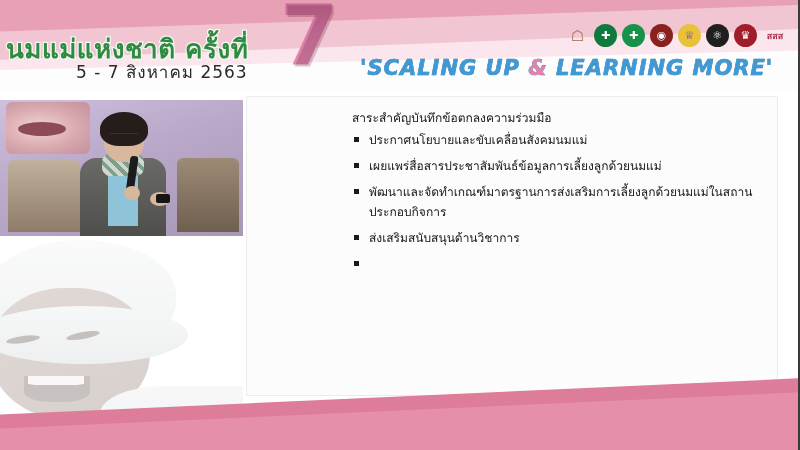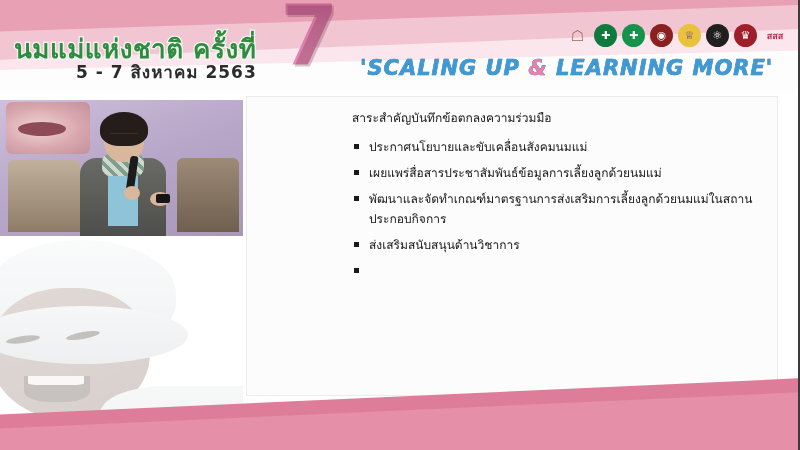--- a/index.html
+++ b/index.html
@@ -63,34 +63,34 @@
     font-size: 26px;
     font-weight: bold;
     letter-spacing: 0.5px;
     color: #2f7fc4;
     -webkit-text-stroke: 2.5px #2e8b3f;
     paint-order: stroke fill;
     white-space: nowrap;
   }
   .th-title-2 {
     position: absolute;
-    left: 14px; top: 28px;
+    left: 6px; top: 28px;
     font-size: 26px;
     font-weight: bold;
     letter-spacing: 0.5px;
     color: #2e8b3f;
     -webkit-text-stroke: 2.5px #f3f7f3;
     paint-order: stroke fill;
     white-space: nowrap;
   }
   .th-date {
     position: absolute;
     left: 76px; top: 58px;
     font-size: 17px;
-    font-weight: bold;
+    font-weight: normal;
     color: #2b2b2b;
     letter-spacing: 1px;
     white-space: nowrap;
   }
   .big-seven {
     position: absolute;
     left: 280px; top: -6px;
     font-size: 84px;
     font-weight: bold;
     line-height: 1;
@@ -294,21 +294,21 @@
   .body-text {
     position: absolute;
     left: 352px; top: 108px;
     width: 420px;
     color: #161616;
     font-size: 12px;
     line-height: 21px;
   }
   .lead-line { white-space: nowrap; }
   .bullets {
-    margin: 8px 0 0 0;
+    margin: 1px 0 0 0;
     padding: 0;
     list-style: none;
   }
   .bullets li {
     position: relative;
     padding-left: 17px;
     margin-bottom: 6px;
     line-height: 20px;
   }
   .bullets li .sq {

